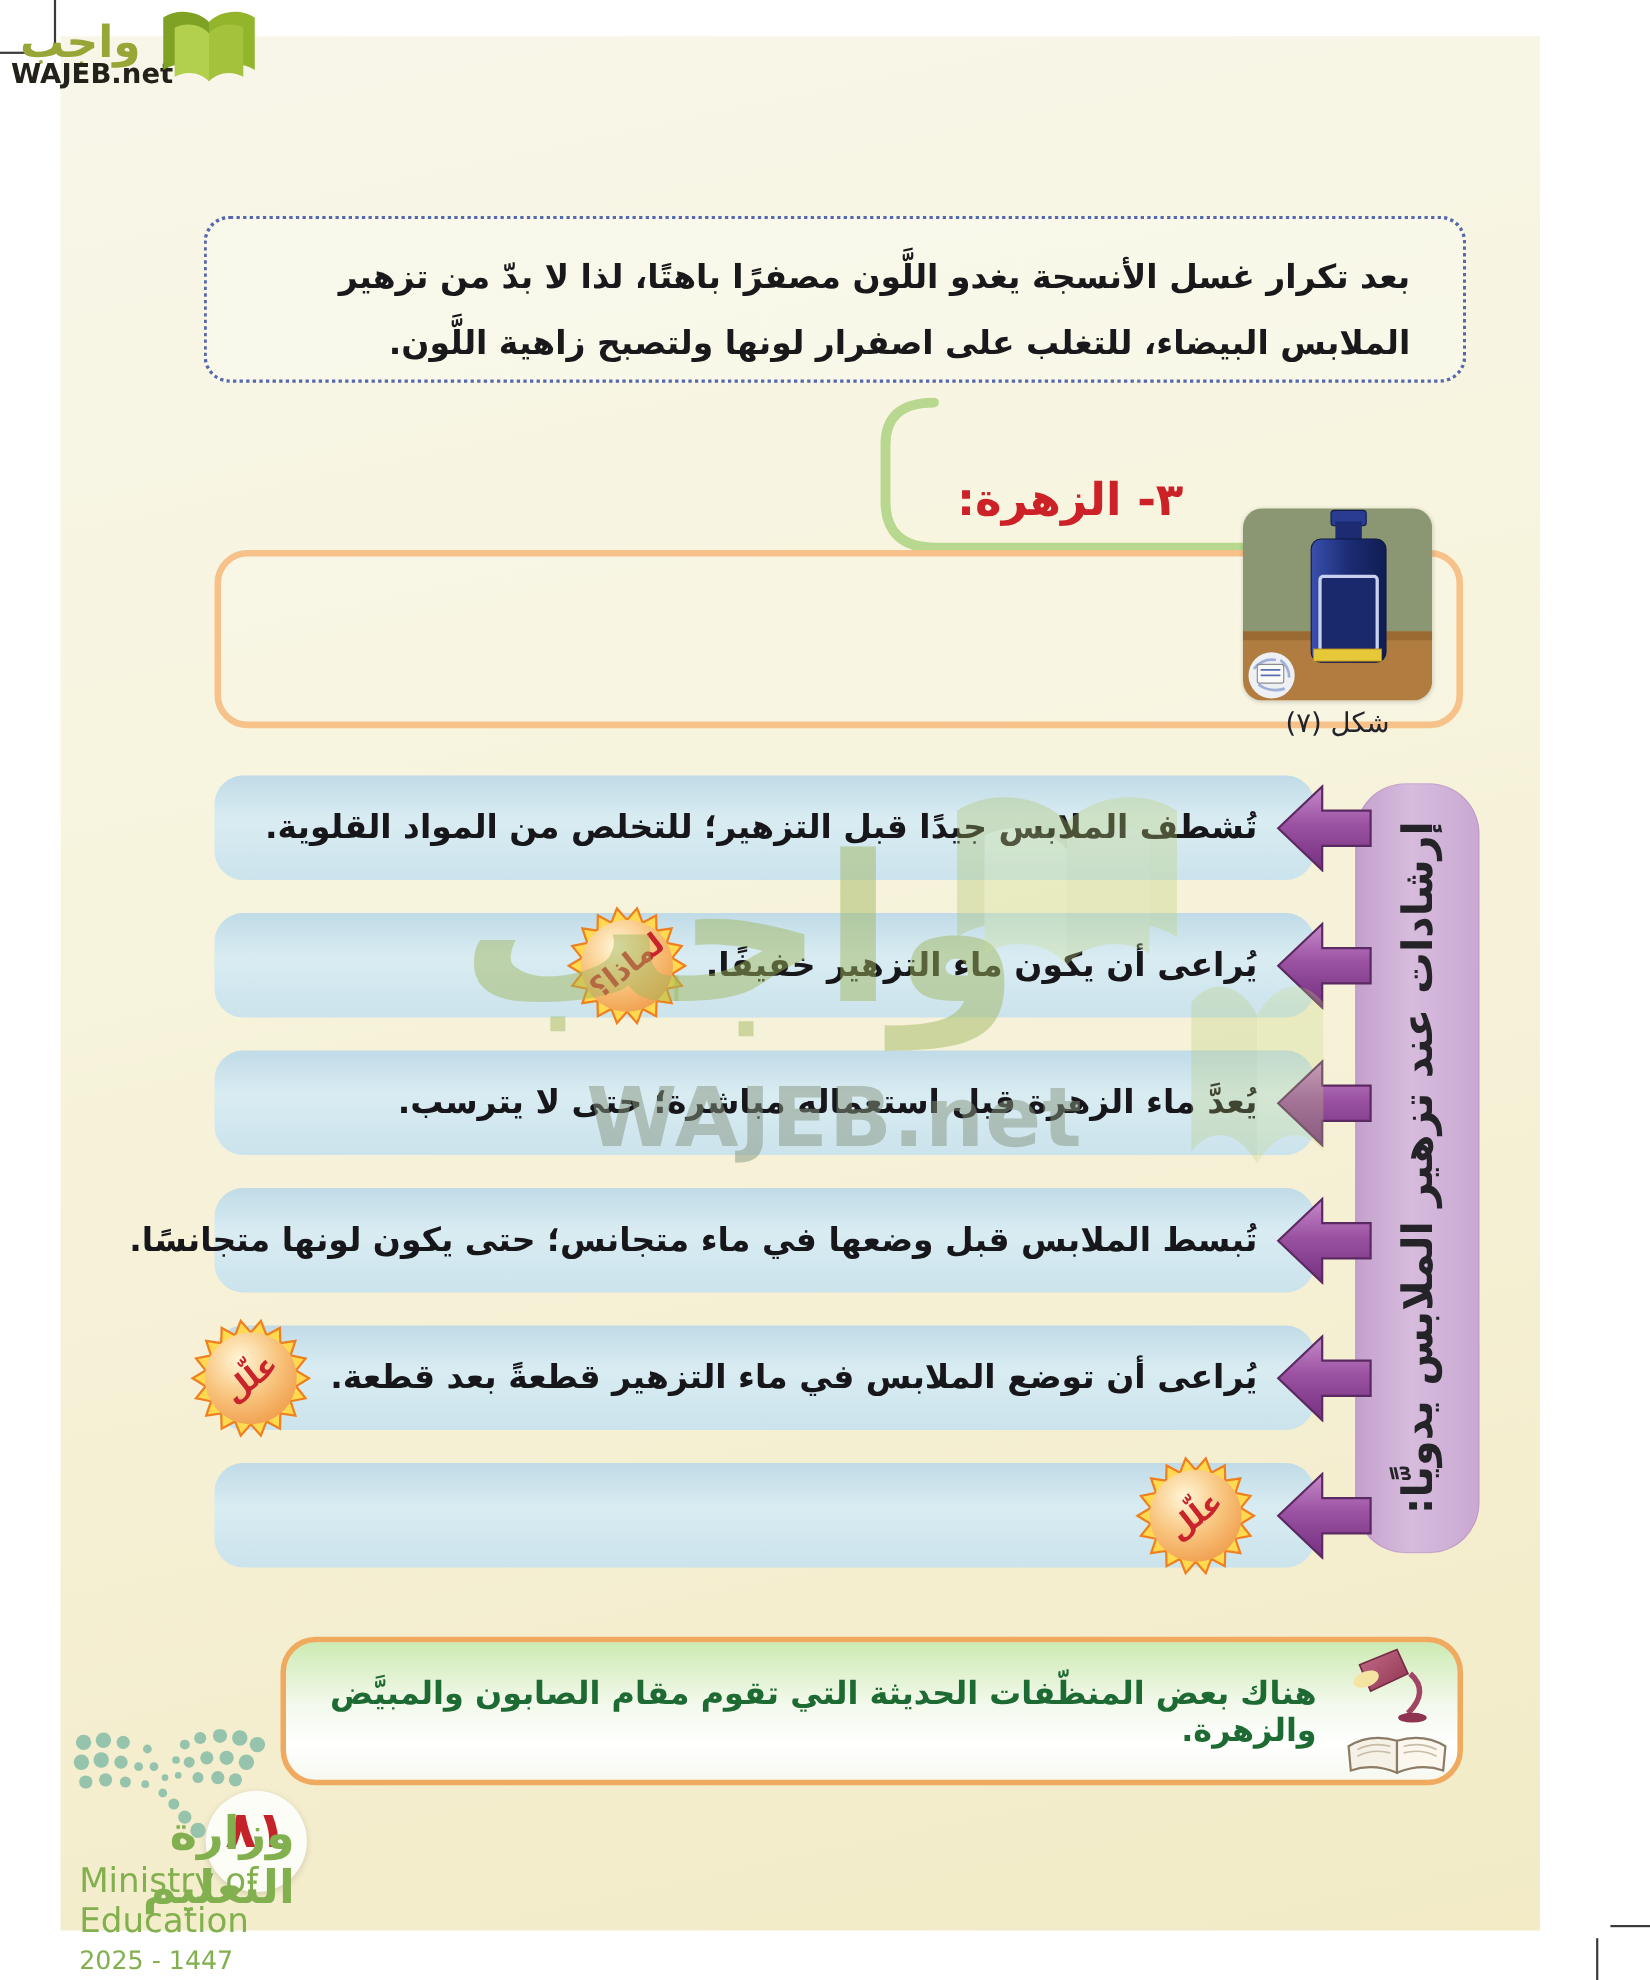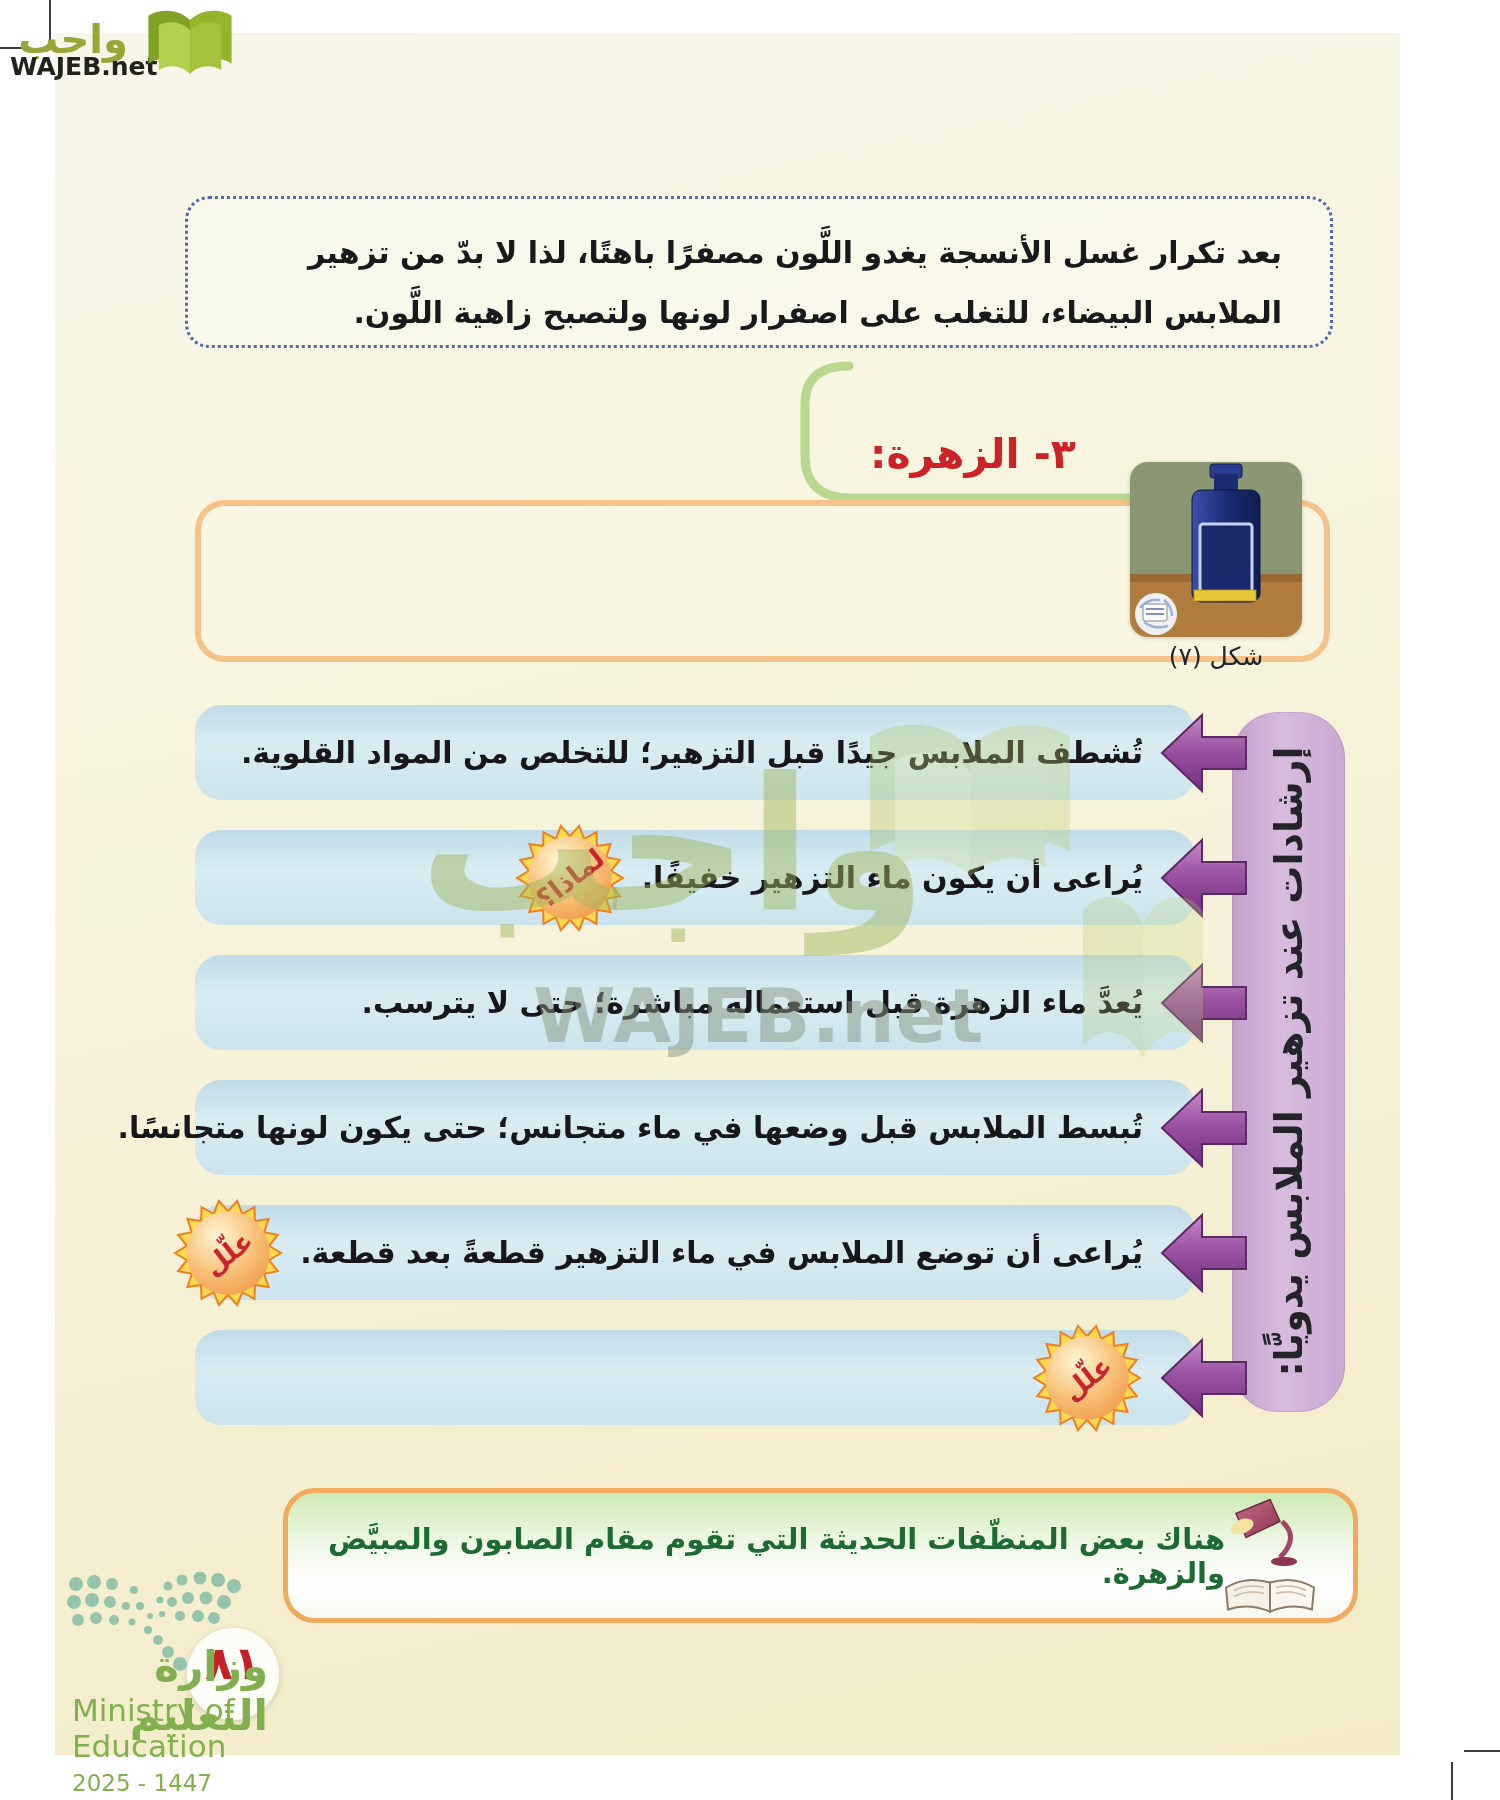--- a/index.html
+++ b/index.html
@@ -66,21 +66,21 @@
   .panel-title{
     left:958px;top:1005px;width:660px;height:113px;transform:rotate(-90deg);
     display:flex;align-items:center;justify-content:center;direction:rtl;
     font-size:38px;font-weight:bold;color:#242428;z-index:3;
   }
   
   .note-box{
     left:255px;top:1488px;width:1075px;height:135px;border:5px solid #f0aa60;border-radius:32px;
     background:linear-gradient(180deg,#cdeab3 0%,#f3f9ec 45%,#ffffff 75%,#f6f9ef 100%);
     box-sizing:border-box;display:flex;direction:rtl;align-items:center;
-    padding:0 128px 0 40px;z-index:2;margin-left:28px;
+    padding:0 128px 0 40px;z-index:2;
   }
   .note-text{font-size:29px;font-weight:bold;color:#1d6a33;}
   .lamp{left:1218px;top:1494px;z-index:3;}
   
   .wm{pointer-events:none;z-index:7;}
   .wm-ar{left:468px;top:698px;width:410px;height:295px;display:flex;align-items:center;justify-content:center;
     font-size:185px;font-weight:bold;color:rgba(158,182,92,.48);direction:rtl;}
   .wm-en{left:533px;top:972px;width:390px;font-size:75px;font-weight:bold;color:rgba(134,150,128,.5);letter-spacing:1px;}
   
   .moe-dots{left:64px;top:1572px;z-index:3;}

